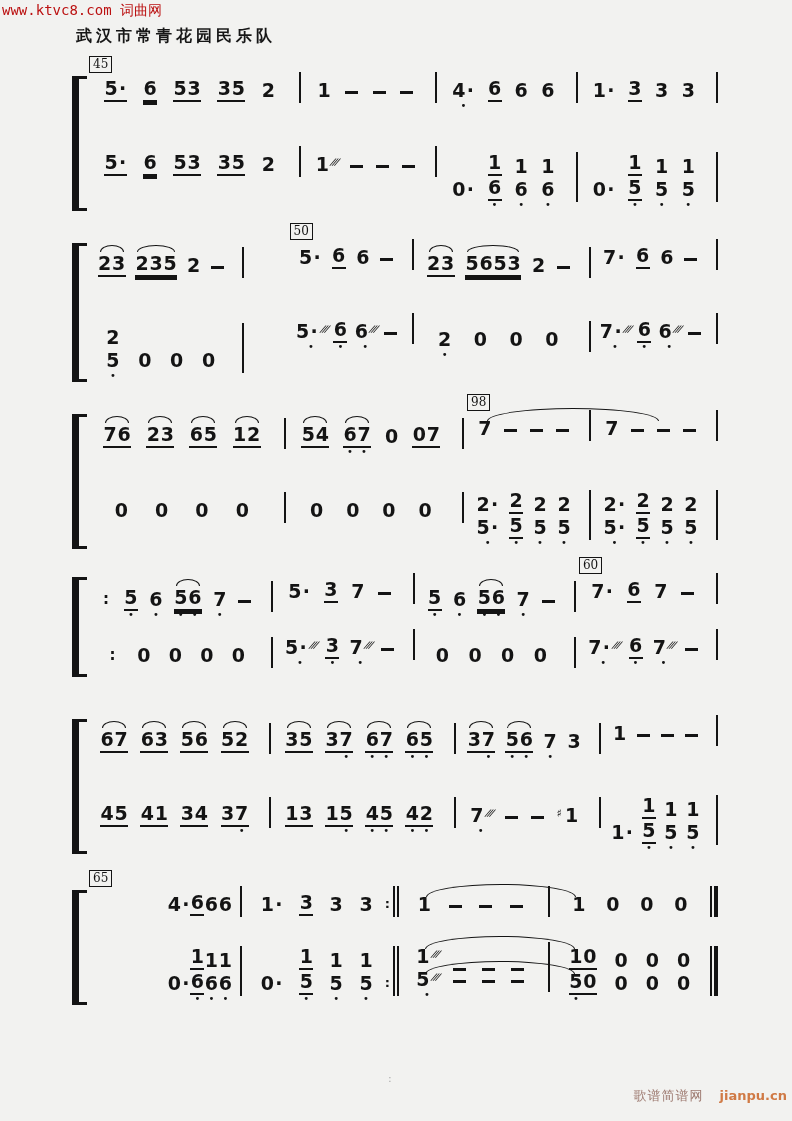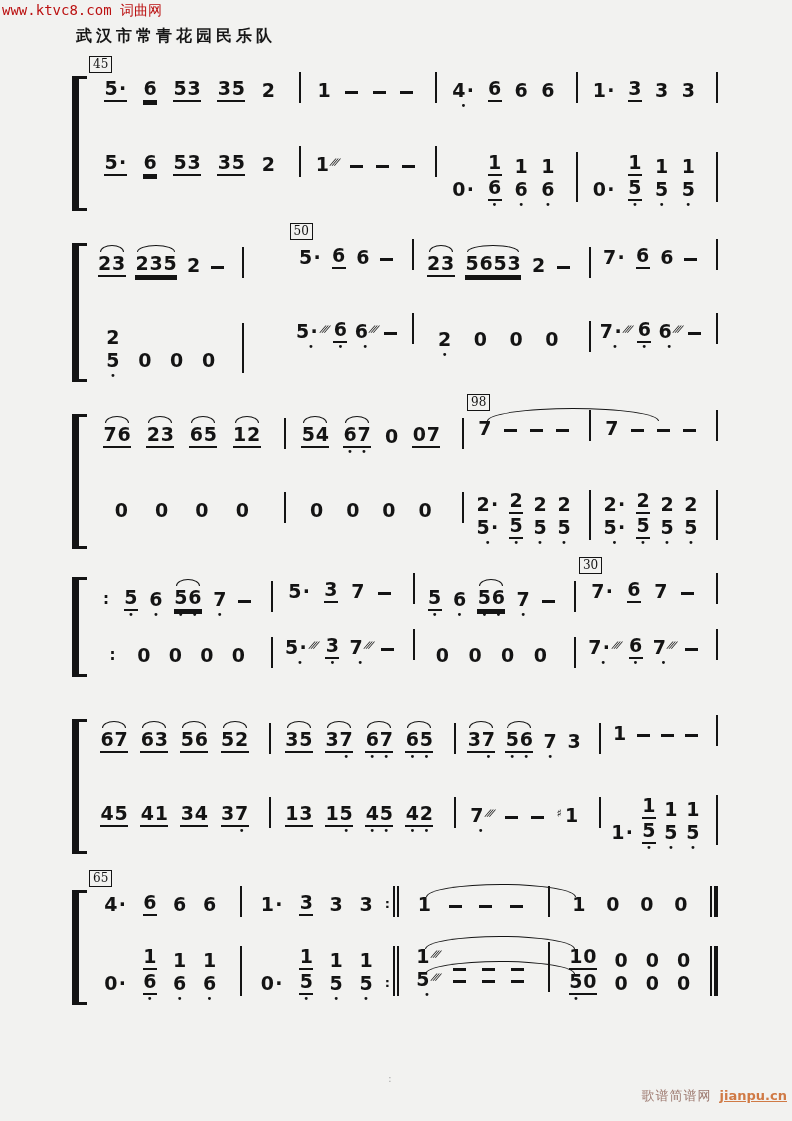--- a/index.html
+++ b/index.html
@@ -57,21 +57,21 @@
   .tie.pos-t{bottom:50px;} .tie.pos-b{bottom:25px;}
   .blwrap{position:absolute;right:0;bottom:7px;display:flex;align-items:flex-end;gap:2px;}
   .bl{width:2px;background:var(--ink);}
   .bl.h30{height:31px;} .bl.h48{height:50px;}
   .bl.thick{width:4px;}
   .repcolon{font-size:13px;font-weight:700;line-height:10px;margin-right:1px;margin-bottom:8px;}
   .mbox{position:absolute;top:-22px;left:3px;border:1.5px solid var(--ink);padding:0 3px;
         font-family:"DejaVu Serif",serif;font-size:12px;line-height:15px;color:var(--ink);z-index:3;}
   .wm-bottom{position:absolute;right:5px;top:1087px;font-size:13px;white-space:nowrap;}
   .wm-bottom .cn{color:var(--wmcn);letter-spacing:1px;}
-  .wm-bottom .en{color:var(--wmen);font-weight:700;margin-left:4px;text-decoration:underline;}
+  .wm-bottom .en{color:var(--wmen);font-weight:700;margin-left:12px;}
   .pgmark{position:absolute;left:388px;top:1072px;color:#aaa;font-size:11px;}
 </style>
 </head>
 <body>
 
 <div class="wm-top">www.ktvc8.com 词曲网</div>
 <div class="header">武汉市常青花园民乐队</div>
 
 <div class="score" id="score">
     <div class="system">
@@ -1442,21 +1442,21 @@
               <div class="blo">
                 <span></span>
               </div>
             </div>
             <div class="blwrap">
               <div class="bl h30"></div>
             </div>
           </div>
         </div>
         <div class="measure" style="flex-grow: 7;">
-          <div class="mbox">30</div>
+          <div class="mbox">60</div>
           <div class="row upper">
             <div class="tok">
               <div class="drow">
                 <span class="cell">7</span>
                 <span class="dotafter">·</span>
               </div>
               <div class="blo">
                 <span></span>
               </div>
             </div>
@@ -1908,21 +1908,21 @@
             <div class="blwrap">
               <div class="bl h48"></div>
             </div>
           </div>
         </div>
       </div>
     </div>
     <div class="system">
       <div class="brace"></div>
       <div class="measures">
-        <div class="measure" style="flex-grow: 7;">
+        <div class="measure" style="flex-grow: 7; align-items: flex-end;">
           <div class="mbox">65</div>
           <div class="row upper">
             <div class="tok">
               <div class="drow">
                 <span class="cell">4</span>
                 <span class="dotafter">·</span>
               </div>
               <div class="blo">
                 <span></span>
               </div>

